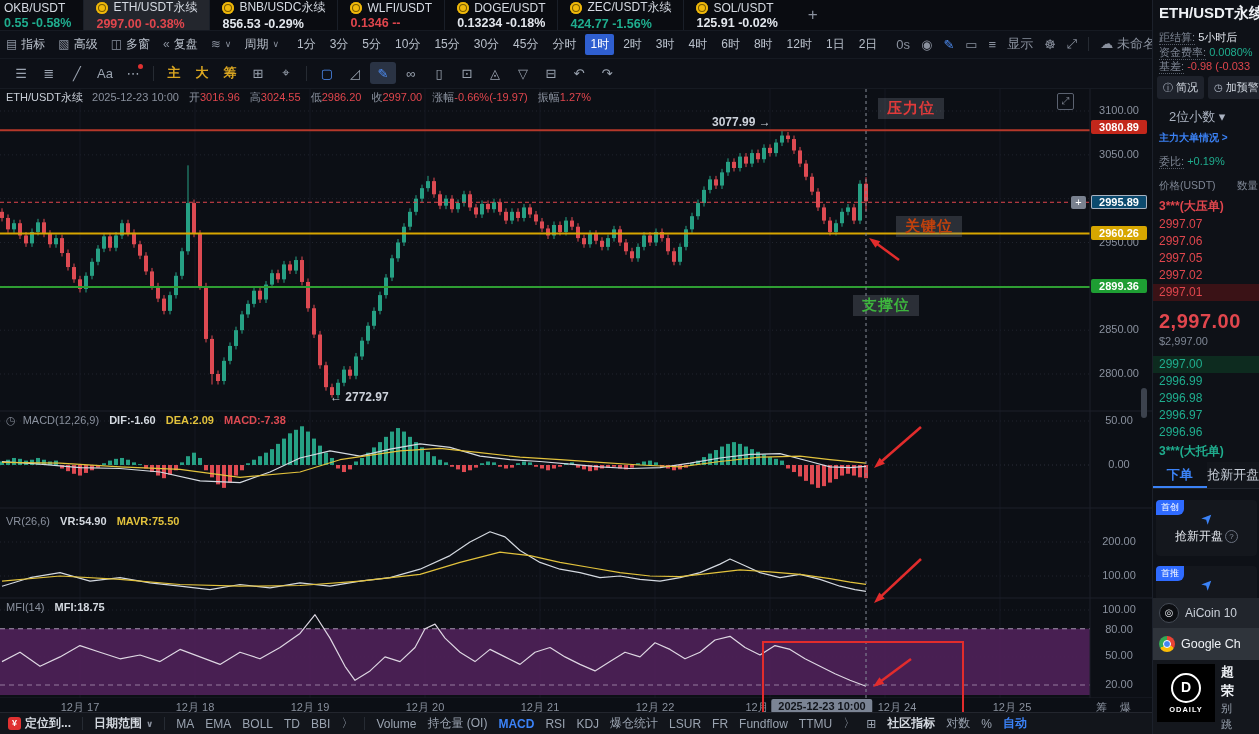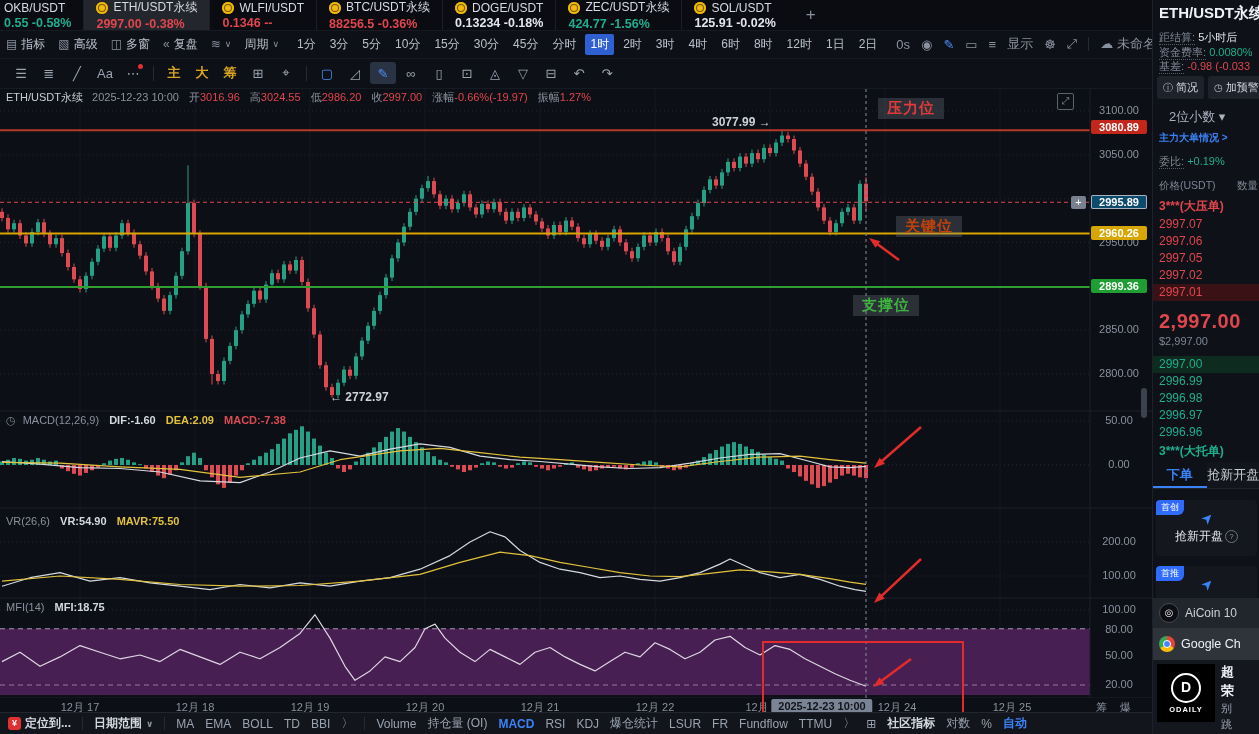--- a/index.html
+++ b/index.html
@@ -128,30 +128,30 @@
         <div class="ticker active">
           <div class="t-name">
             <span class="coin"></span>
             <span>ETH/USDT永续</span>
           </div>
           <div class="t-price red"><span>2997.00</span><span>&nbsp;-0.38%</span></div>
         </div>
         <div class="ticker">
           <div class="t-name">
             <span class="coin"></span>
+            <span>BNB/USDC永续</span>
+          </div>
+          <div class="t-price white"><span>856.53</span><span>&nbsp;-0.29%</span></div>
+        </div>
+        <div class="ticker">
+          <div class="t-name">
+            <span class="coin"></span>
             <span>WLFI/USDT</span>
           </div>
           <div class="t-price red"><span>0.1346</span><span>&nbsp;--</span></div>
-        </div>
-        <div class="ticker">
-          <div class="t-name">
-            <span class="coin"></span>
-            <span>BTC/USDT永续</span>
-          </div>
-          <div class="t-price red"><span>88256.5</span><span>&nbsp;-0.36%</span></div>
         </div>
         <div class="ticker">
           <div class="t-name">
             <span class="coin"></span>
             <span>DOGE/USDT</span>
           </div>
           <div class="t-price white"><span>0.13234</span><span>&nbsp;-0.18%</span></div>
         </div>
         <div class="ticker">
           <div class="t-name">

